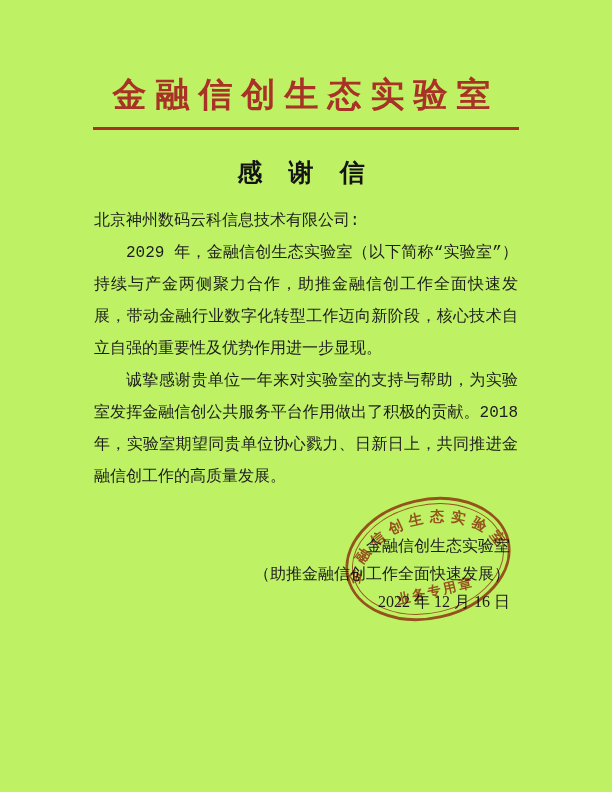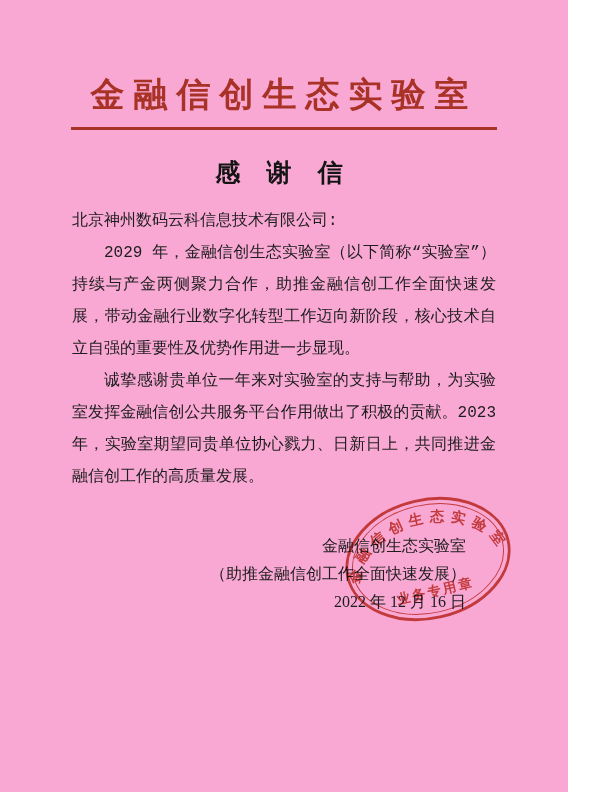--- a/index.html
+++ b/index.html
@@ -3,22 +3,22 @@
 <meta charset="utf-8">
 <style>
   :root{
     --header-red:#a93226;
     --seal-red:#c0402e;
     --text-black:#1d1d1d;
   }
   html,body{margin:0;padding:0;background:#fff;}
   .page{
     position:relative;
-    width:568px;height:792px;
-    background:#f9a8d4;
+    width:612px;height:792px;
+    background:#bef264;
     overflow:hidden;
     font-family:"Liberation Serif","DejaVu Serif",serif;
   }
   .letterhead{
     padding-top:72px;
     text-align:center;
     font-size:34px;
     font-weight:bold;
     letter-spacing:9px;
     color:var(--header-red);
@@ -94,21 +94,21 @@
 
   <div class="letterhead">金融信创生态实验室</div>
 
   <div class="letterhead-rule"></div>
 
   <h1 class="letter-title">感 谢 信</h1>
 
   <div class="letter-body">
     <p class="salutation">北京神州数码云科信息技术有限公司:</p>
     <p class="para">2029 年，金融信创生态实验室（以下简称“实验室”）持续与产金两侧聚力合作，助推金融信创工作全面快速发展，带动金融行业数字化转型工作迈向新阶段，核心技术自立自强的重要性及优势作用进一步显现。</p>
-    <p class="para">诚挚感谢贵单位一年来对实验室的支持与帮助，为实验室发挥金融信创公共服务平台作用做出了积极的贡献。2023 年，实验室期望同贵单位协心戮力、日新日上，共同推进金融信创工作的高质量发展。</p>
+    <p class="para">诚挚感谢贵单位一年来对实验室的支持与帮助，为实验室发挥金融信创公共服务平台作用做出了积极的贡献。2018 年，实验室期望同贵单位协心戮力、日新日上，共同推进金融信创工作的高质量发展。</p>
   </div>
 
   <div class="signature">
     <div>金融信创生态实验室</div>
     <div>（助推金融信创工作全面快速发展）</div>
     <div>2022 年 12 月 16 日</div>
   </div>
 
   <div class="seal">
     <svg viewBox="0 0 180 132">

